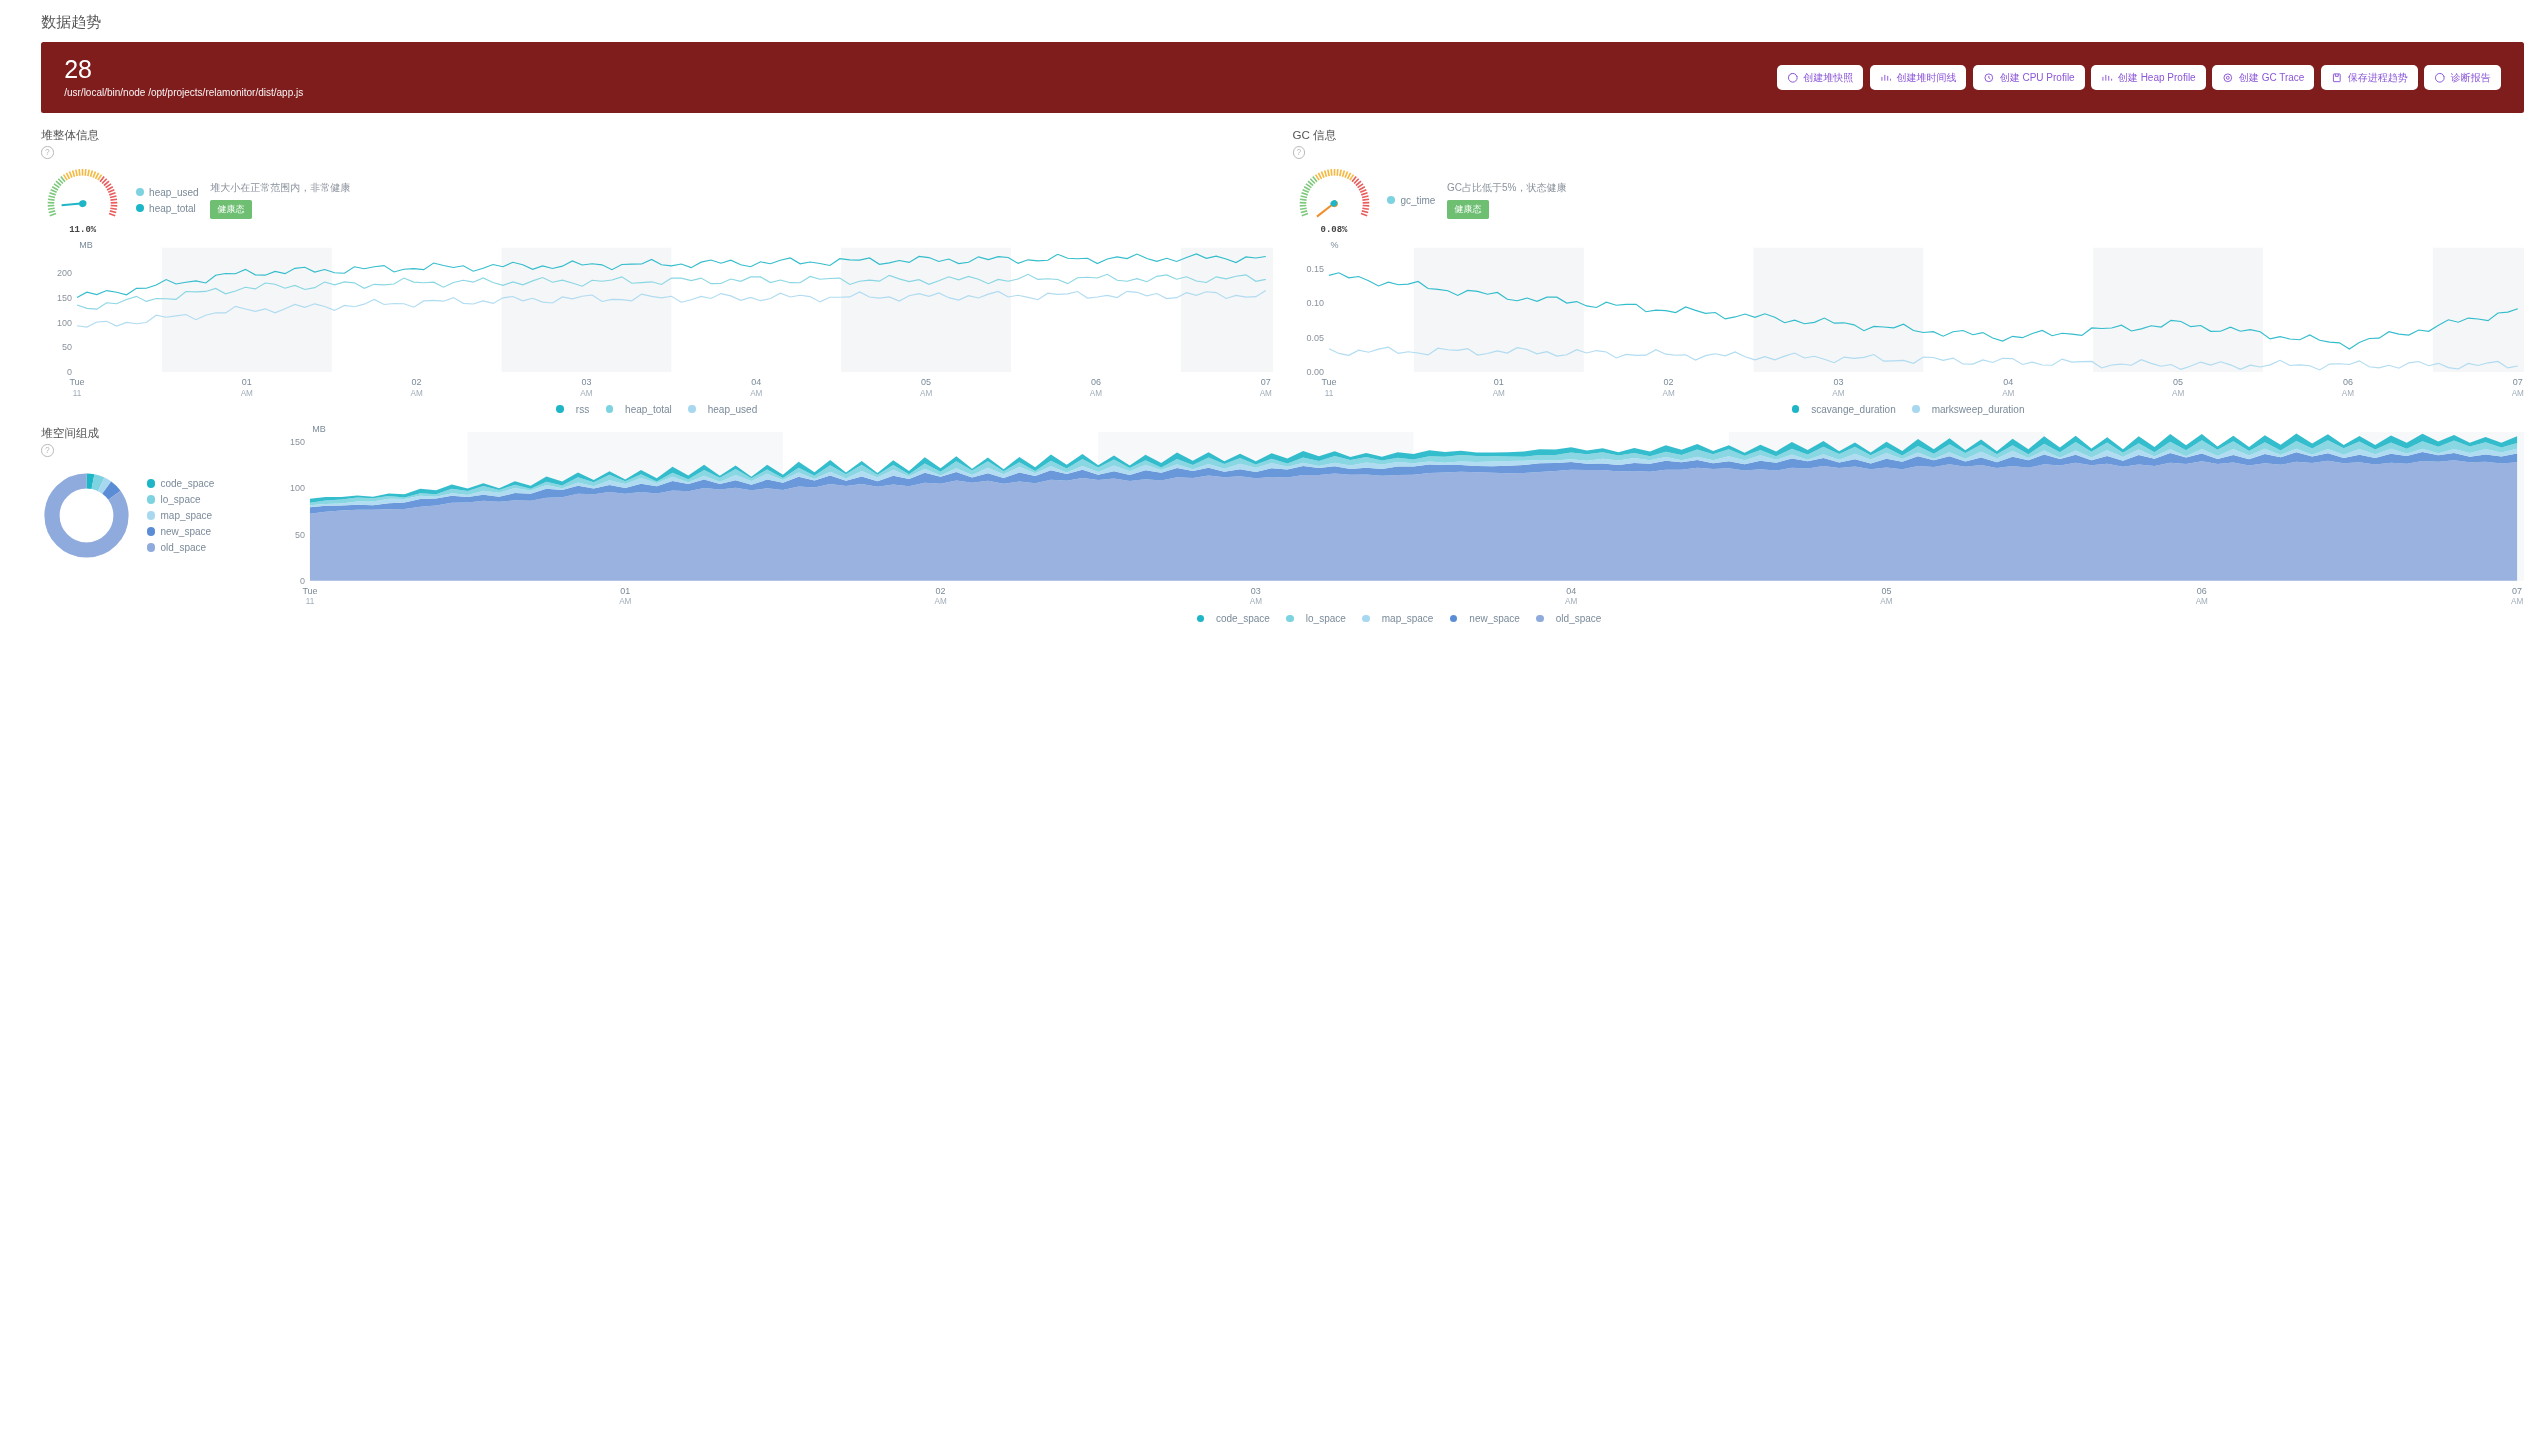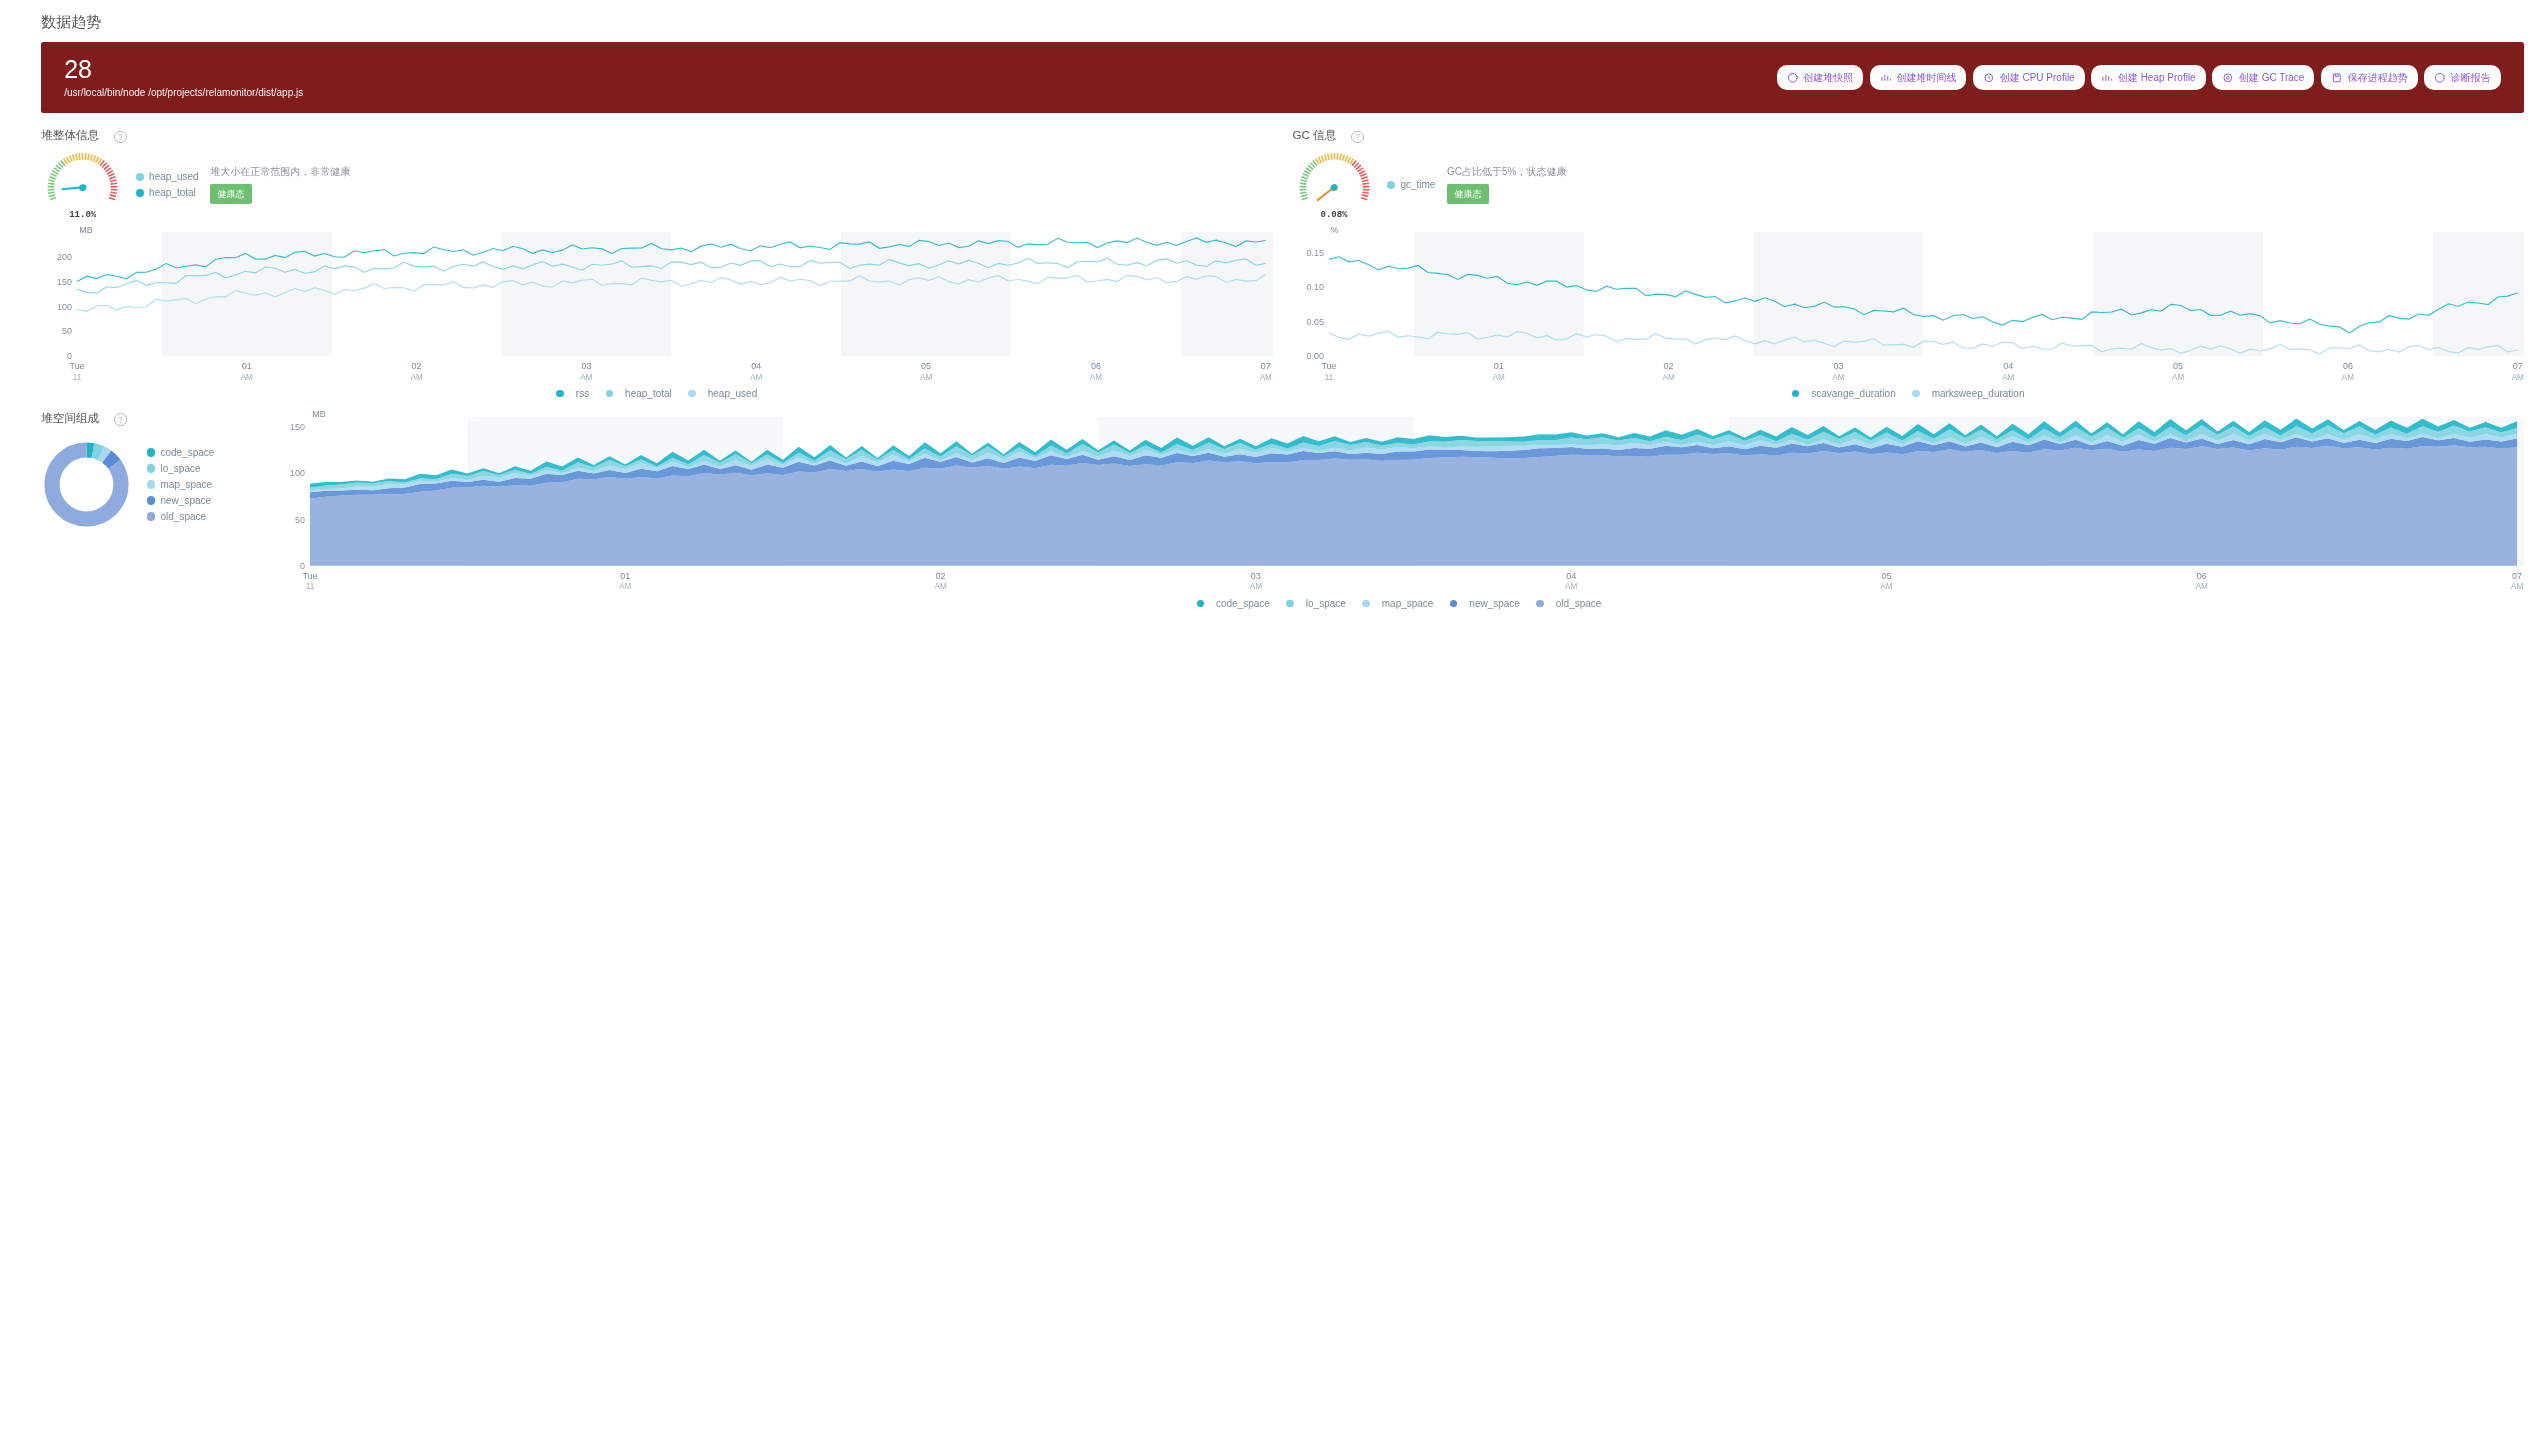--- a/index.html
+++ b/index.html
@@ -4,27 +4,27 @@
 <style>
 * { box-sizing: border-box; margin: 0; padding: 0; }
 body { font-family: -apple-system, "Helvetica Neue", Arial, sans-serif; background: #fff; color: #333; font-size: 10.8px; }
 .page { padding: 13.2px 13.2px 20px; margin-left: 28px; }
 .page-title { font-size: 15px; color: #555; margin-bottom: 10px; font-weight: 500; }
 
 .hero { background: #7f1d1d; border-radius: 2.5px; padding: 15px 23px; display: flex; justify-content: space-between; align-items: center; color: #fff; margin-bottom: 15px; }
 .hero-left .pid { font-size: 25px; font-weight: 400; line-height: 1; }
 .hero-left .path { font-size: 10px; margin-top: 5px; opacity: 0.95; text-align: center; }
 .hero-buttons { display: flex; gap: 6.6px; flex-wrap: wrap; }
-.hero-btn { background: #fff; color: #8c56d9; border: none; border-radius: 10px; padding: 5.8px 10px; font-size: 10px; cursor: pointer; display: inline-flex; align-items: center; gap: 5px; }
+.hero-btn { background: #fff; color: #8c56d9; border: none; border-radius: 5px; padding: 5.8px 10px; font-size: 10px; cursor: pointer; display: inline-flex; align-items: center; gap: 5px; }
 .hero-btn svg { width: 11.6px; height: 11.6px; }
 
 .row { display: flex; gap: 20px; margin-bottom: 6.6px; }
 .col { flex: 1; min-width: 0; }
 
-.section-title { font-size: 11.6px; color: #555; font-weight: 500; display: inline-flex; align-items: flex-end; gap: 15px; margin-bottom: 5px; }
+.section-title { font-size: 11.6px; color: #555; font-weight: 500; display: inline-flex; align-items: flex-start; gap: 3px; margin-bottom: 5px; flex-direction: column; }
 .help-icon { display: inline-flex; width: 12.4px; height: 12.4px; border: 0.8px solid #bbb; border-radius: 50%; color: #bbb; font-size: 8.3px; align-items: center; justify-content: center; }
 
 .gauge-row { display: flex; align-items: center; gap: 11.6px; margin-bottom: 5px; }
 .gauge { position: relative; width: 83px; height: 73px; font-family: Liberation Mono, monospace; }
 .gauge-label { position: absolute; bottom: 1.7px; left: 50%; transform: translateX(-50%); font-size: 9px; font-weight: 700; color: #444; }
 .needle { position: absolute; width: 1.7px; height: 21.5px; left: 50%; top: 18px; transform-origin: bottom center; }
 .needle::after { content: ''; position: absolute; bottom: -3.3px; left: -2.5px; width: 6.6px; height: 6.6px; border-radius: 50%; }
 
 .legend-inline { display: flex; flex-direction: column; gap: 5px; font-size: 10px; color: #7a8a99; }
 .legend-inline .item { display: flex; align-items: center; gap: 5px; }

